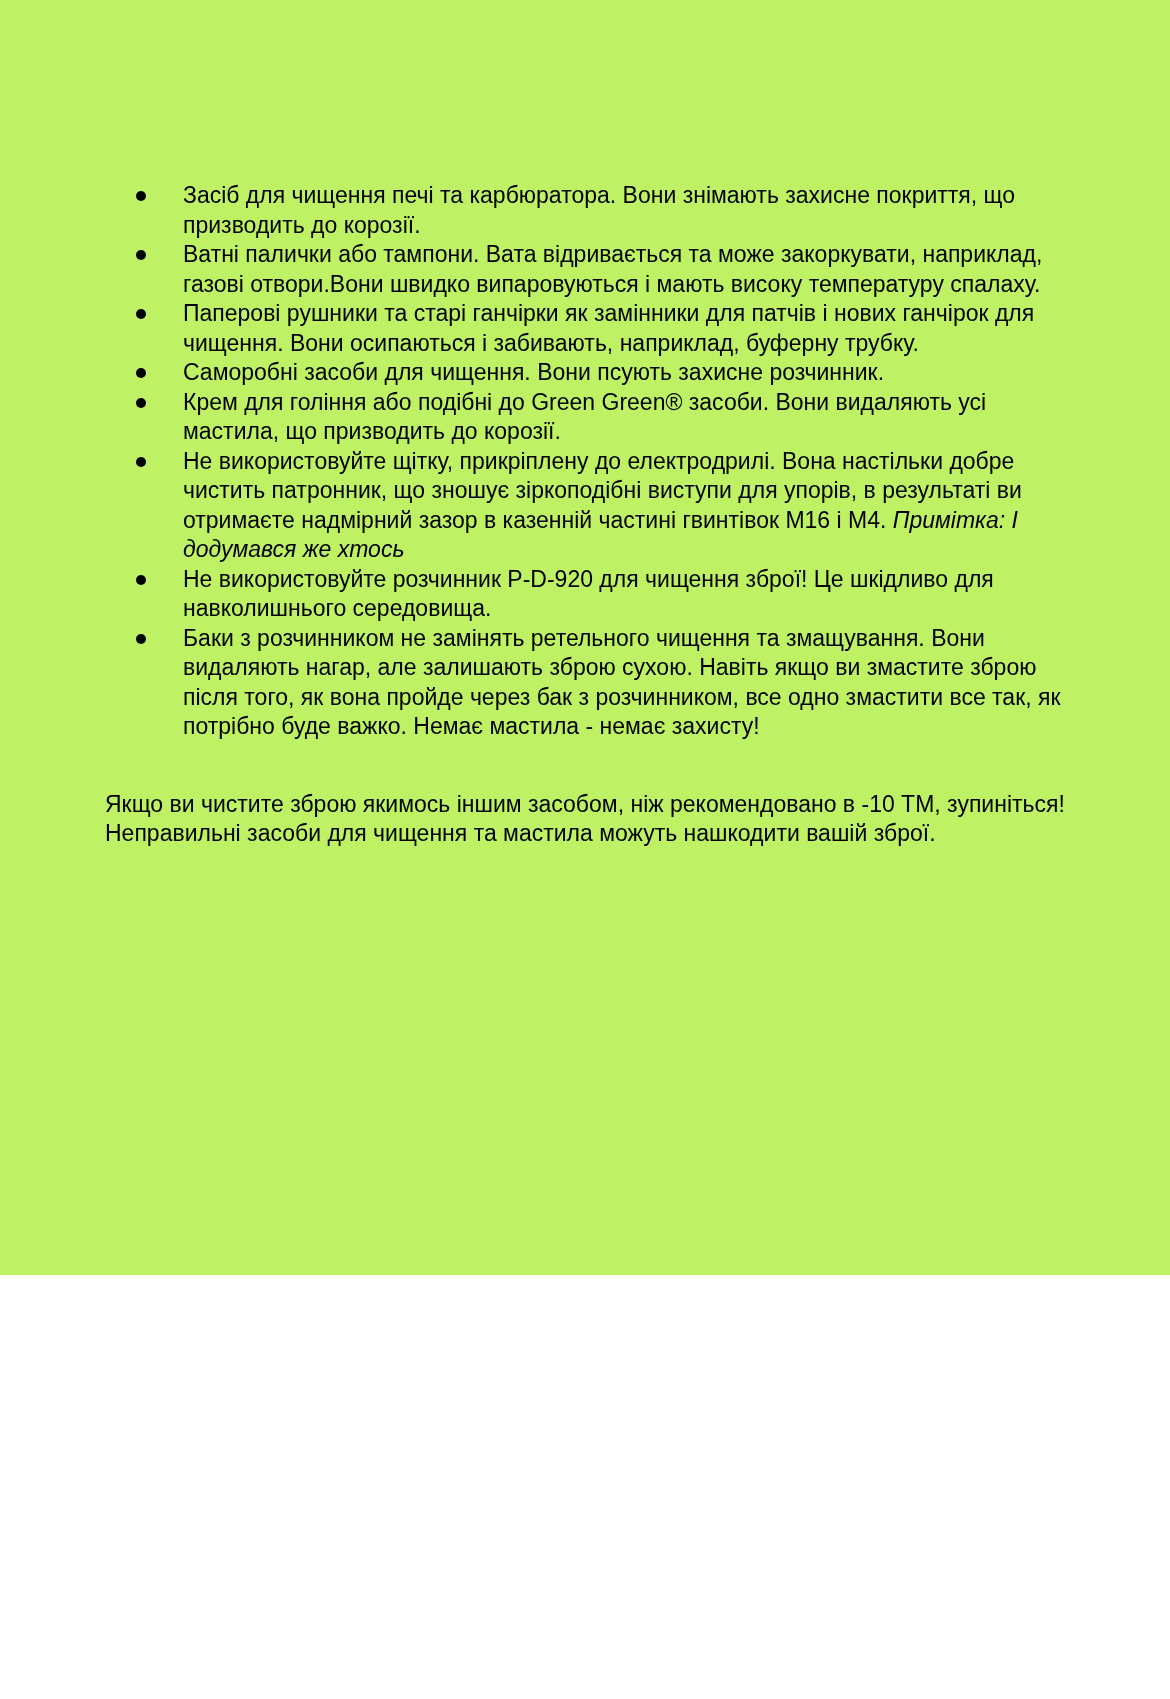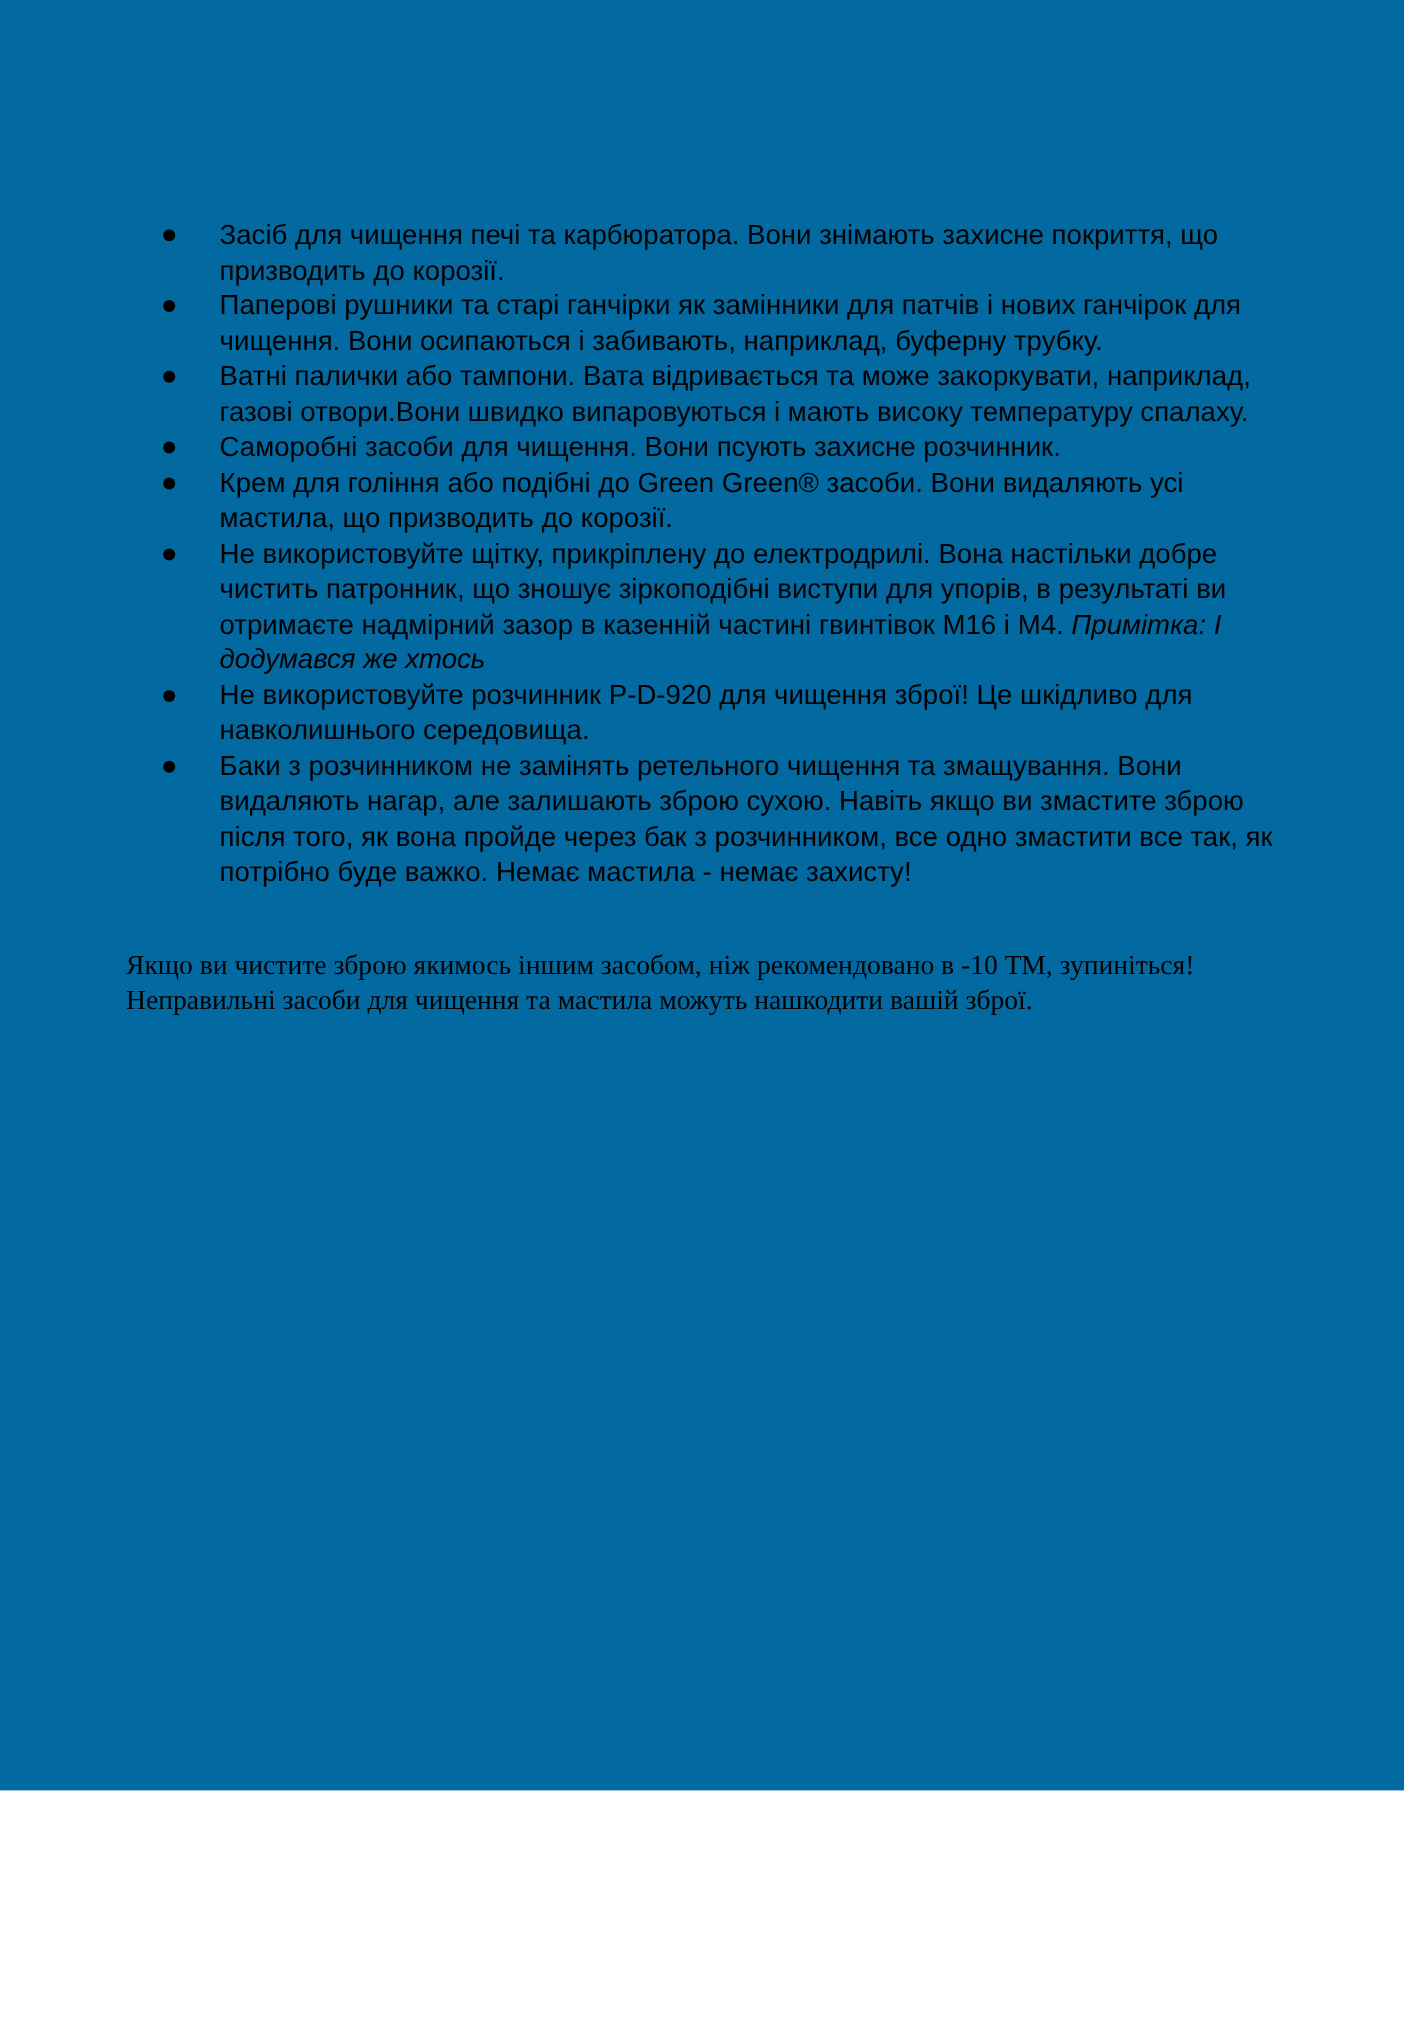--- a/index.html
+++ b/index.html
@@ -12,23 +12,23 @@
     background: #ffffff;
     color: #000000;
     font-family: "Liberation Sans", "DejaVu Sans", sans-serif;
     font-size: 23px;
     line-height: 29.5px;
     overflow: hidden;
   }
   .page {
     box-sizing: border-box;
     width: 1170px;
-    height: 1492px;
+    height: 1275px;
     padding: 181px 103px 0 105px;
-    background: #0369a1;
+    background: #bef264;
   }
   ul.bullet-list {
     margin: 0;
     padding: 0 0 0 78px;
     list-style: none;
   }
   ul.bullet-list li {
     position: relative;
     margin: 0;
     padding: 0;
@@ -40,44 +40,43 @@
     width: 10px;
     height: 10px;
     background: #000000;
     border-radius: 50%;
   }
   .italic-note {
     font-style: italic;
   }
   .closing-paragraph {
     margin: 48px 0 0 0;
-    font-family: Liberation Serif, serif;
   }
 </style>
 </head>
 <body>
 
 <div class="page">
 
   <ul class="bullet-list">
 
     <li>
       <span class="bullet-dot"></span>
       <span>Засіб для чищення печі та карбюратора. Вони знімають захисне покриття, що призводить до корозії.</span>
     </li>
 
 
     <li>
       <span class="bullet-dot"></span>
-      <span>Паперові рушники та старі ганчірки як замінники для патчів і нових ганчірок для чищення. Вони осипаються і забивають, наприклад, буферну трубку.</span>
+      <span>Ватні палички або тампони. Вата відривається та може закоркувати, наприклад, газові отвори.Вони швидко випаровуються і мають високу температуру спалаху.</span>
     </li>
 
     <li>
       <span class="bullet-dot"></span>
-      <span>Ватні палички або тампони. Вата відривається та може закоркувати, наприклад, газові отвори.Вони швидко випаровуються і мають високу температуру спалаху.</span>
+      <span>Паперові рушники та старі ганчірки як замінники для патчів і нових ганчірок для чищення. Вони осипаються і забивають, наприклад, буферну трубку.</span>
     </li>
 
     <li>
       <span class="bullet-dot"></span>
       <span>Саморобні засоби для чищення. Вони псують захисне розчинник.</span>
     </li>
 
     <li>
       <span class="bullet-dot"></span>
       <span>Крем для гоління або подібні до Green Green® засоби. Вони видаляють усі мастила, що призводить до корозії.</span>

